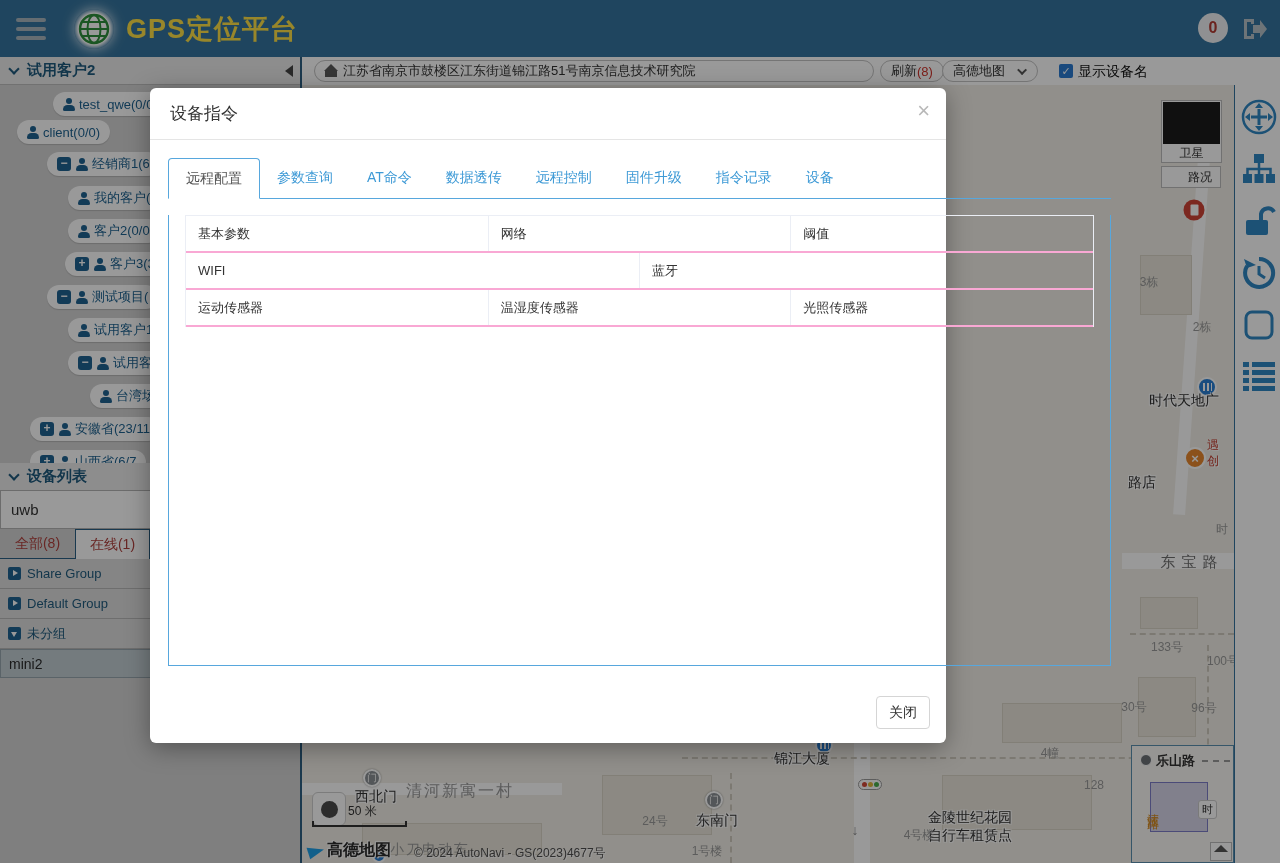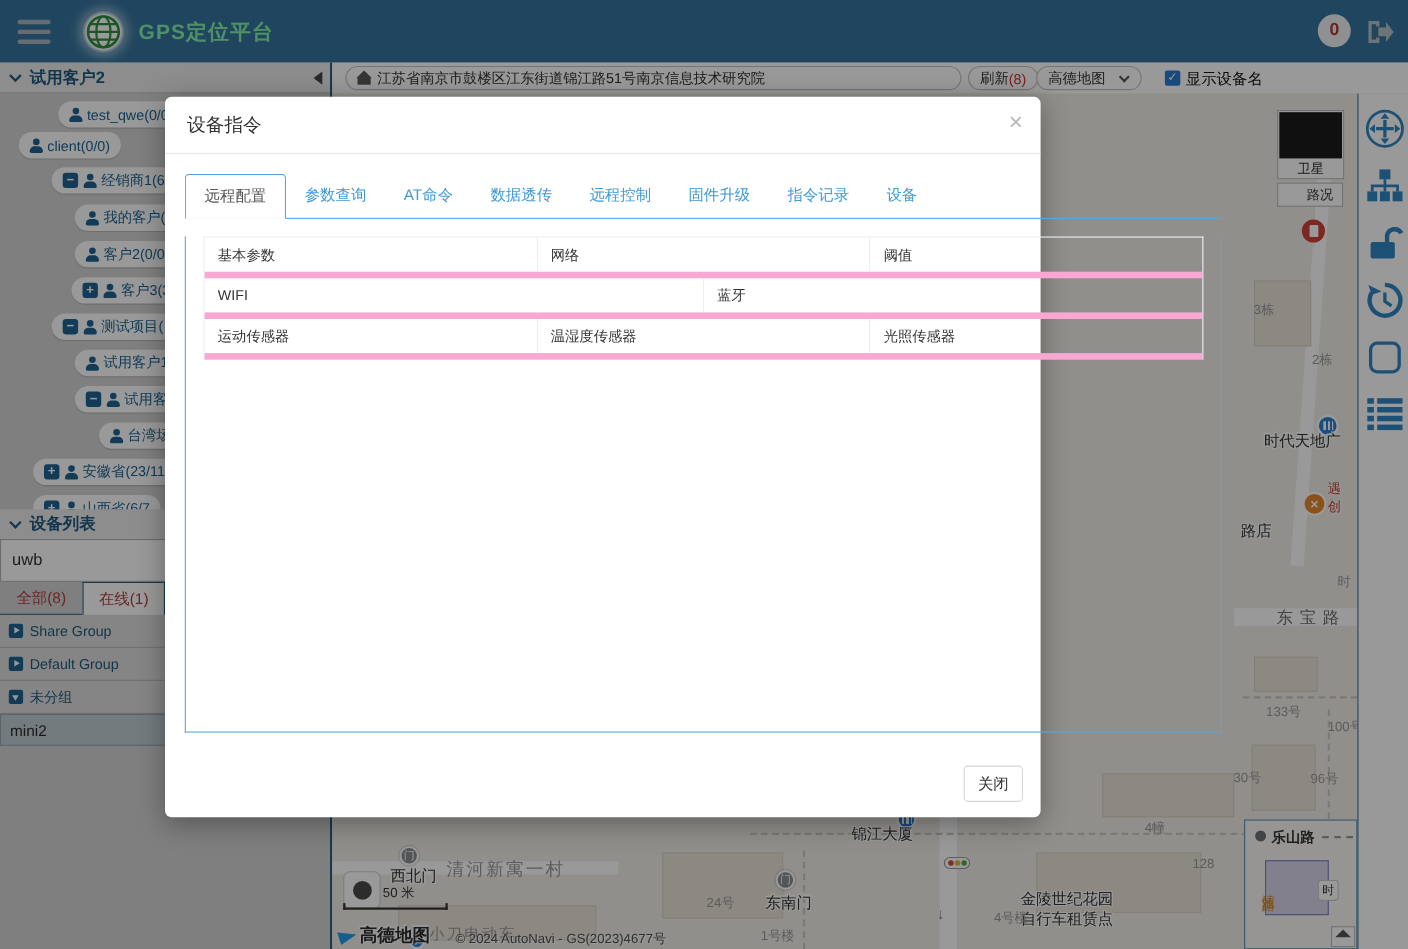--- a/index.html
+++ b/index.html
@@ -5,21 +5,21 @@
   * { margin:0; padding:0; box-sizing:border-box; }
   html,body { width:1280px; height:863px; overflow:hidden; font-family:"Liberation Sans","DejaVu Sans",sans-serif; }
   #stage { position:relative; width:1280px; height:863px; background:#e8e8e8; overflow:hidden; }
   .abs { position:absolute; }
 
   
   #topbar { position:absolute; left:0; top:0; width:1280px; height:57px; background:#35749e; display:flex; align-items:center; }
   .hamburger { width:30px; height:22px; margin-left:16px; display:flex; flex-direction:column; justify-content:space-between; cursor:pointer; }
   .hamburger span { display:block; height:4px; border-radius:2px; background:#a9b6bf; }
   .globe-wrap { width:40px; height:40px; margin-left:28px; border-radius:50%; background:radial-gradient(circle,#ffffff 55%,rgba(255,255,255,0) 75%); display:flex; align-items:center; justify-content:center; box-shadow:0 0 12px rgba(255,255,255,.75); }
-  .app-title { color:#86efac; font-size:19px; font-weight:bold; margin-left:12px; letter-spacing:1px; }
+  .app-title { color:#fde047; font-size:27px; font-weight:bold; margin-left:12px; letter-spacing:1px; }
   .badge0 { position:absolute; right:52px; top:13px; width:30px; height:30px; border-radius:50%; background:#eef1f3; color:#b23a32; font-size:16px; font-weight:bold; display:flex; align-items:center; justify-content:center; }
 
   
   #sidebar { position:absolute; left:0; top:57px; width:300px; height:806px; background:#d4d4d4; }
   .side-header { position:absolute; left:0; width:300px; height:28px; background:#ececec; color:#1f5a7d; font-size:15px; font-weight:bold; display:flex; align-items:center; padding-left:10px; border-bottom:1px solid #bcbcbc; }
   .chev { display:inline-block; width:8px; height:8px; border-left:2px solid #1f5a7d; border-bottom:2px solid #1f5a7d; transform:rotate(-45deg); margin-right:9px; margin-top:-4px; }
   .collapse-tri { position:absolute; right:7px; top:8px; width:0; height:0; border-top:6px solid transparent; border-bottom:6px solid transparent; border-right:8px solid #454545; cursor:pointer; }
   .trow { position:absolute; height:24px; background:#ffffff; border-radius:12px; display:flex; align-items:center; padding:0 10px; font-size:13px; color:#1f6391; white-space:nowrap; box-shadow:0 1px 1px rgba(0,0,0,.15); cursor:pointer; }
   .person-icon { position:relative; width:12px; height:13px; margin-right:4px; }
   .person-icon::before { content:""; position:absolute; left:3px; top:0; width:6px; height:6px; border-radius:50%; background:#1f6391; }
@@ -99,21 +99,21 @@
   #modal { position:absolute; left:150px; top:88px; width:796px; height:655px; background:#fff; border-radius:6px; box-shadow:0 5px 25px rgba(0,0,0,.35); z-index:60; }
   .modal-header { height:52px; border-bottom:1px solid #e5e5e5; display:flex; align-items:center; padding:0 20px; }
   .modal-title { font-size:17px; color:#333; }
   .modal-x { position:absolute; right:16px; top:12px; font-size:22px; color:#b8b8b8; cursor:pointer; line-height:1; }
   .modal-body { position:absolute; left:18px; top:70px; width:943px; }
   .mtabs { display:flex; border-bottom:1px solid #57a7dd; height:41px; }
   .mtab { padding:0 17px; font-size:14px; color:#3e9ad6; display:flex; align-items:center; cursor:pointer; }
   .mtab.active { color:#555; background:#fff; border:1px solid #57a7dd; border-bottom:1px solid #fff; border-radius:4px 4px 0 0; margin-bottom:-1px; }
   .mpanel { border:1px solid #57a7dd; border-top:none; height:451px; }
   .cmd-table { margin:16px; border:1px solid #ebeef5; border-bottom:none; }
-  .cmd-row { display:flex; border-bottom:6px solid #f9a8d4; height:37px; }
+  .cmd-row { display:flex; border-bottom:2px solid #f9a8d4; height:37px; }
   .cmd-cell { flex:1; display:flex; align-items:center; padding-left:12px; font-size:13px; color:#333; border-right:1px solid #ebeef5; cursor:pointer; }
   .cmd-cell:last-child { border-right:none; }
   .modal-footer { position:absolute; right:16px; bottom:14px;margin-top:16px; }
   .btn-close { width:54px; height:33px; background:#fff; border:1px solid #d5d5d5; border-radius:4px; font-size:14px; color:#333; cursor:pointer; font-family:inherit; }
   svg.sicon { display:block; }
 </style>
 </head>
 <body>
 
 <div id="stage">

